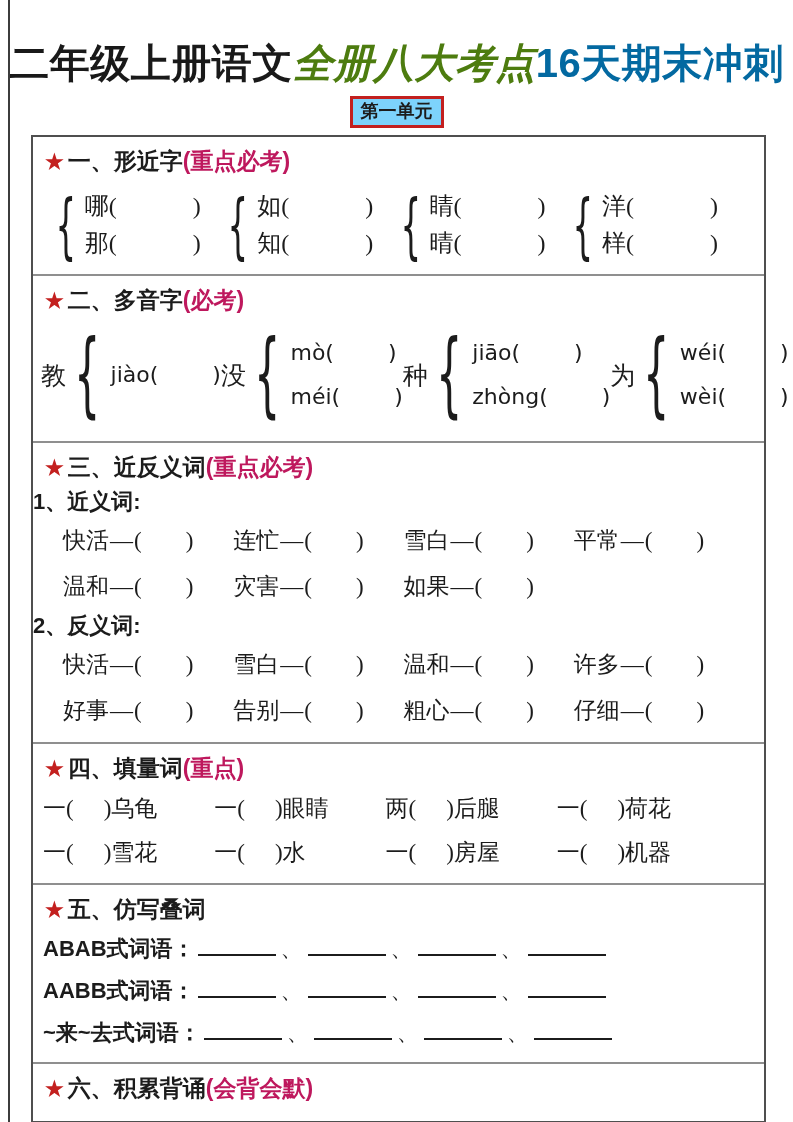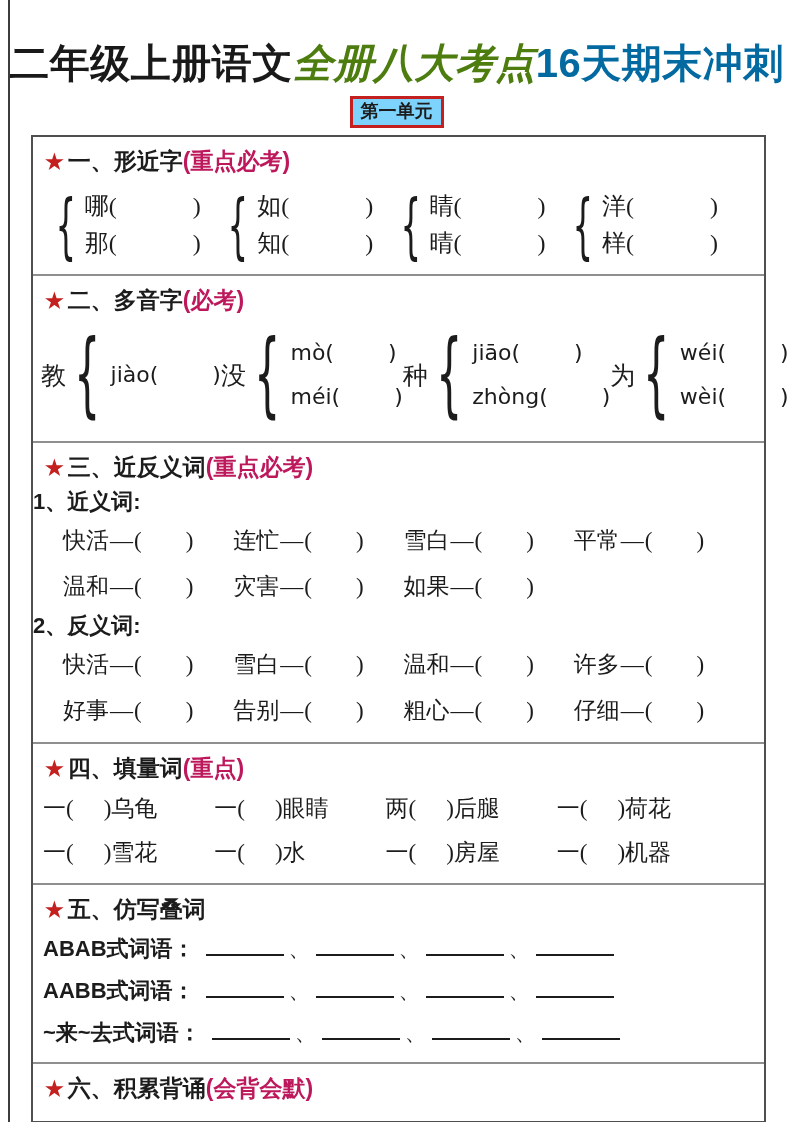--- a/index.html
+++ b/index.html
@@ -57,21 +57,21 @@
   
   .sub-label{font-family:"Liberation Sans", sans-serif;font-weight:700;font-size:22px;line-height:32px;}
   .syn-row{display:flex;padding:2px 20px 2px 30px;}
   .syn-item{width:25%;font-size:23px;line-height:42px;white-space:nowrap;}
   .dash{padding:0 1px;}
   
   .cnt-row{display:flex;padding:1px 36px 2px 10px;}
   .cnt-item{width:25%;font-size:23px;line-height:41px;white-space:nowrap;}
   
   .fill-line{display:flex;align-items:baseline;font-size:22px;line-height:42px;padding-left:10px;white-space:nowrap;}
-  .fl-label{font-family:"Liberation Sans", sans-serif;font-weight:700;margin-right:8px;}
+  .fl-label{font-family:"Liberation Sans", sans-serif;font-weight:700;}
   .u{display:inline-block;width:78px;border-bottom:2px solid #1c1c1c;height:16px;margin:0 3px;}
   .sep{margin:0 2px;}
   
   .poem-head{padding:4px 0 2px 12px;font-size:24px;line-height:36px;}
 </style>
 </head>
 <body>
 
 <div class="page">
   <div class="edge-line"></div>

